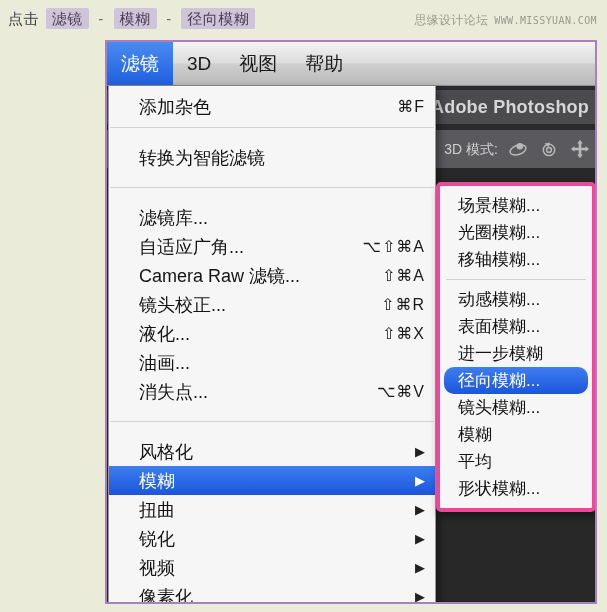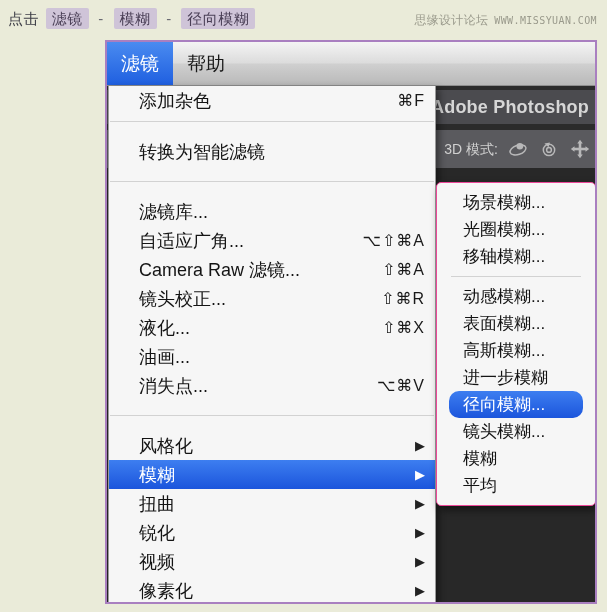--- a/index.html
+++ b/index.html
@@ -146,21 +146,21 @@
   
   #filter-menu {
     position: absolute;
     left: 1px; top: 44px;
     width: 328px;
     background: #f6f6f6;
     border: 1px solid #9a9a9a;
     border-top: none;
     box-shadow: 3px 3px 7px rgba(0,0,0,0.45);
     box-sizing: border-box;
-    padding: 0 0 0 0;
+    padding: 6px 0 0 0;
     overflow: hidden;
     height: 518px;
   }
   .menu-row {
     position: relative;
     height: 29px;
     display: flex;
     align-items: center;
     padding: 0 10px 0 30px;
     font-size: 18px;
@@ -195,25 +195,25 @@
     margin: 6px 1px;
   }
   .menu-gap-lg { height: 9px; }
 
   
   #blur-submenu {
     position: absolute;
     left: 329px; top: 140px;
     width: 160px;
     background: #f6f6f6;
-    border: 1px solid #ec4899;
+    border: 4px solid #ec4899;
     border-radius: 5px;
     box-shadow: 3px 4px 8px rgba(0,0,0,0.5);
     box-sizing: border-box;
-    padding: 6px 12px;
+    padding: 6px 4px;
   }
   .sub-row {
     height: 27px;
     display: flex;
     align-items: center;
     padding: 0 8px 0 14px;
     font-size: 17px;
     color: #141414;
     white-space: nowrap;
     box-sizing: border-box;
@@ -267,20 +267,22 @@
           <rect x="10.6" y="5" width="2.8" height="14" fill="#c9c9c9"></rect>
           <rect x="5" y="10.6" width="14" height="2.8" fill="#c9c9c9"></rect>
         </svg>
       </div>
     </div>
     <div id="ps-dark-bottom"></div>
   </div>
 
   <div id="menubar">
     <div class="menubar-item active">滤镜</div>
+    <div class="menubar-item">3D</div>
+    <div class="menubar-item">视图</div>
     <div class="menubar-item">帮助</div>
   </div>
 
   <div id="filter-menu">
 
     <div class="menu-row">
       <span class="label">添加杂色</span>
       <span class="shortcut">⌘F</span>
     </div>
     <div class="menu-sep"></div>
@@ -352,21 +354,21 @@
 
   </div>
 
   <div id="blur-submenu">
     <div class="sub-row">场景模糊...</div>
     <div class="sub-row">光圈模糊...</div>
     <div class="sub-row">移轴模糊...</div>
     <div class="sub-sep"></div>
     <div class="sub-row">动感模糊...</div>
     <div class="sub-row">表面模糊...</div>
-    <div class="sub-row">高斯模糊...</div>
     <div class="sub-row">进一步模糊</div>
     <div class="sub-row selected">径向模糊...</div>
     <div class="sub-row">镜头模糊...</div>
     <div class="sub-row">模糊</div>
     <div class="sub-row">平均</div>
+    <div class="sub-row">形状模糊...</div>
   </div>
 
 </div>
 
 </body></html>

